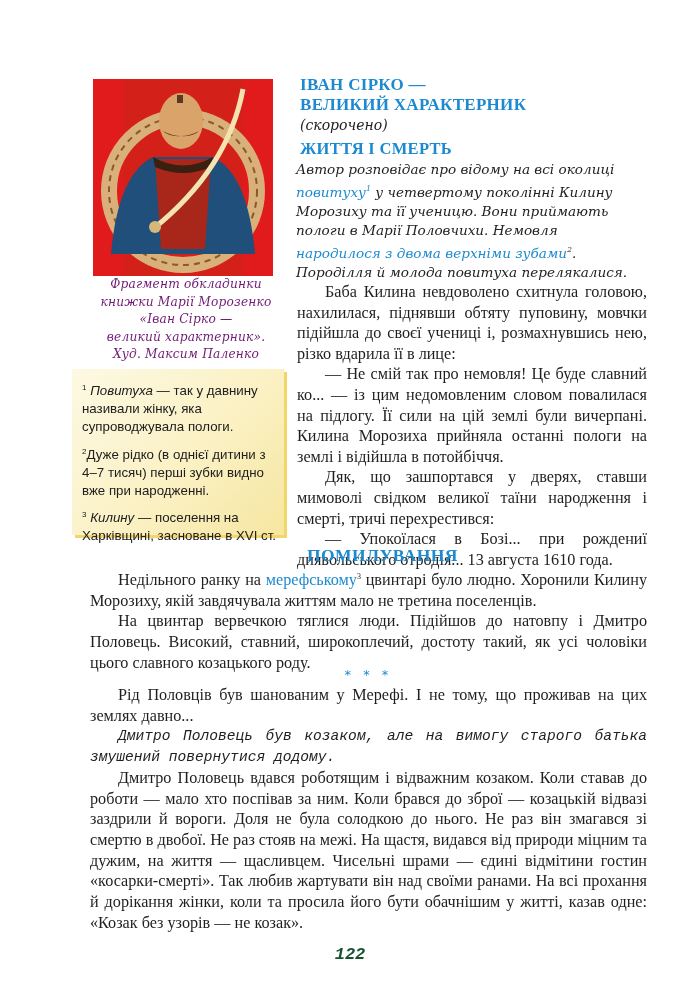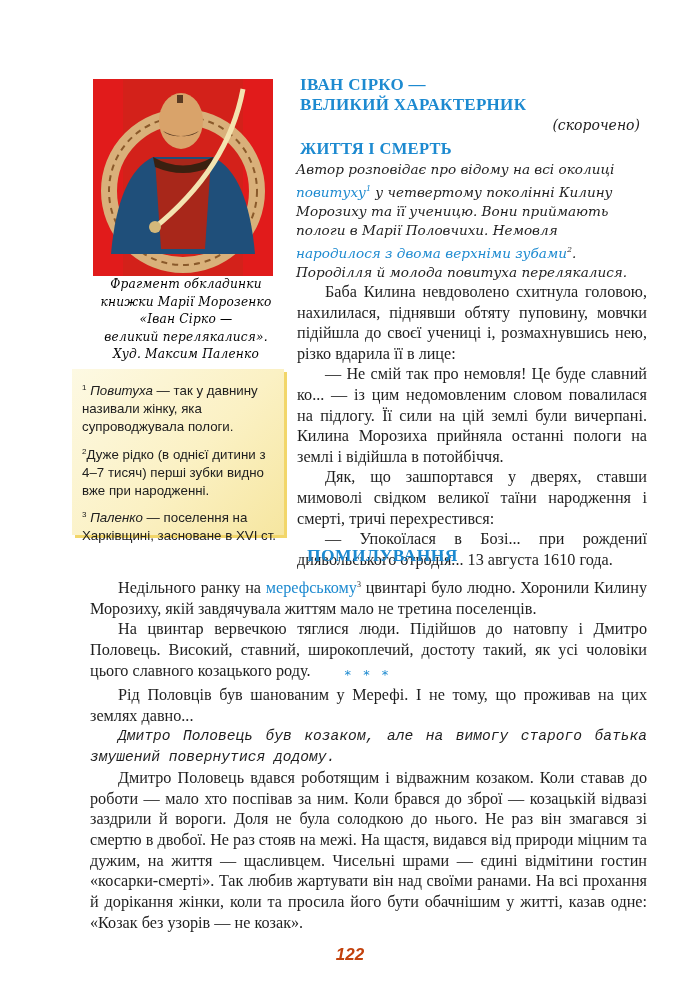--- a/index.html
+++ b/index.html
@@ -5,50 +5,50 @@
   html, body { margin:0; padding:0; background:#ffffff; }
   body { width:695px; height:983px; position:relative; overflow:hidden;
          font-family:"DejaVu Serif", serif; color:#1f1f1f; }
   .abs { position:absolute; }
 
   
   .portrait { left:93px; top:79px; width:180px; height:197px; background:#e11b1b; overflow:hidden; }
   .portrait svg { width:100%; height:100%; display:block; }
 
   .caption { left:82px; top:276px; width:208px; text-align:center;
-             font-family:"DejaVu Serif", serif; font-style:italic; font-size:12.2px; line-height:17.6px; color:#000000; letter-spacing:0.2px; }
+             font-family:"DejaVu Serif", serif; font-style:italic; font-size:12.2px; line-height:17.6px; color:#701a75; letter-spacing:0.2px; }
 
   .fnbox { left:72px; top:369px; width:212px; height:166px;
            background:linear-gradient(135deg,#fdf9e3 0%,#fbf1c4 55%,#f6e6a0 100%);
            box-shadow: 3px 3px 0 #f2d66a; }
   .fn { font-family:"Liberation Sans", sans-serif; font-size:13.3px; line-height:18.2px; color:#202020; margin:0 1px 6px 0; }
   .fn sup { font-size:8px; vertical-align:5px; }
   .fn i { font-style:italic; }
   .fnwrap { position:absolute; left:10px; top:10px; right:6px; }
 
   .title { left:300px; width:340px; text-align:left; color:#1d8ad0; font-weight:bold;
            font-family:"Liberation Serif", serif; font-size:17px; letter-spacing:0.3px; }
-  .sub { left:300px; width:340px; text-align:right; font-style:italic; font-family:"DejaVu Serif", serif; font-size:14px; color:#222; }
+  .sub { left:300px; width:340px; text-align:left; font-style:italic; font-family:"DejaVu Serif", serif; font-size:14px; color:#222; }
 
   .intro { left:296px; top:160px; width:350px; font-family:"DejaVu Serif", serif; font-style:italic;
            font-size:13.6px; line-height:19px; color:#222; }
   .link { color:#1d8ad0; }
   sup.s { font-size:8px; vertical-align:6px; }
 
   .col { left:297px; width:350px; font-family:"Liberation Serif", serif; font-size:16.2px; line-height:20.6px; text-align:justify; color:#1f1f1f; }
   .col p, .full p { margin:0; }
   .ind { text-indent:28px; }
 
   .h2 { color:#1d8ad0; font-weight:bold; font-family:"Liberation Serif", serif; font-size:17.5px; letter-spacing:0.4px; }
 
   .full { left:90px; width:557px; font-family:"Liberation Serif", serif; font-size:16.2px; line-height:20.7px; text-align:justify; color:#1f1f1f; }
   .stars { left:90px; width:557px; text-align:center; color:#1d8ad0; font-size:13px; letter-spacing:4px; font-family:"DejaVu Sans", sans-serif; }
   .it { font-style:italic; font-family:Liberation Mono, monospace; font-size:14.6px; }
 
-  .pagenum { left:300px; top:945px; width:100px; text-align:center; font-style:italic; font-weight:bold; font-family:Liberation Sans, sans-serif; font-size:17px; color:#c2410c; }
+  .pagenum { left:300px; top:945px; width:100px; text-align:center; font-style:italic; font-weight:bold; font-family:Liberation Mono, monospace; font-size:17px; color:#14532d; }
 </style>
 </head>
 <body>
 
 <div class="abs portrait">
   <svg viewBox="0 0 180 197">
     <rect width="180" height="197" fill="#e11b1b"></rect>
     <rect x="30" y="0" width="120" height="197" fill="#c9271b" opacity="0.6"></rect>
 
     <circle cx="90" cy="112" r="74" fill="none" stroke="#d9b07a" stroke-width="16"></circle>
@@ -64,49 +64,49 @@
 
     <path d="M150 10 Q135 90 60 150" fill="none" stroke="#f3e3b0" stroke-width="5"></path>
     <circle cx="62" cy="148" r="6" fill="#d4b87a"></circle>
   </svg>
 </div>
 
 <div class="abs caption">
   <div>Фрагмент обкладинки</div>
   <div>книжки Марії Морозенко</div>
   <div>«Іван Сірко —</div>
-  <div>великий перелякалися».</div>
+  <div>великий характерник».</div>
   <div>Худ. Максим Паленко</div>
 </div>
 
 <div class="abs fnbox">
   <div class="fnwrap">
     <p class="fn"><sup>1</sup> <i>Повитуха</i><span> — </span><span> так у давнину називали жінку, яка супроводжувала пологи.</span></p>
     <p class="fn"><sup>2</sup><span>Дуже рідко (в однієї дитини з 4–7 тисяч) перші зубки видно вже при народженні.</span></p>
-    <p class="fn"><sup>3</sup> <i>Паленко</i><span> — </span><span> поселення на Харківщині, засноване в XVI ст.</span></p>
+    <p class="fn"><sup>3</sup> <i>Килину</i><span> — </span><span> поселення на Харківщині, засноване в XVI ст.</span></p>
   </div>
 </div>
 
 <div class="abs title" style="top:75px;">ІВАН СІРКО —</div>
 <div class="abs title" style="top:95px;">ВЕЛИКИЙ ХАРАКТЕРНИК</div>
 <div class="abs sub" style="top:117px;">(скорочено)</div>
 <div class="abs title" style="top:139px; font-size:16.5px;">ЖИТТЯ І СМЕРТЬ</div>
 
 <div class="abs intro"><span>Автор розповідає про відому на всі околиці </span><span class="link">повитуху</span><sup class="s link">1</sup><span> у четвертому поколінні Килину Морозиху та її ученицю. Вони приймають пологи в Марії Половчихи. Немовля </span><span class="link">народилося з двома верхніми зубами</span><sup class="s">2</sup><span>. Породілля й молода повитуха перелякалися.</span></div>
 
 <div class="abs col" style="top:282px;">
   <p class="ind">Баба Килина невдоволено схитнула головою, нахилилася, піднявши обтяту пуповину, мовчки підійшла до своєї учениці і, розмахнувшись нею, різко вдарила її в лице:</p>
   <p class="ind">— Не смій так про немовля! Це буде славний ко... — із цим недомовленим словом повалилася на підлогу. Її сили на цій землі були вичерпані. Килина Морозиха прийняла останні пологи на землі і відійшла в потойбіччя.</p>
   <p class="ind">Дяк, що зашпортався у дверях, ставши мимоволі свідком великої таїни народження і смерті, тричі перехрестився:</p>
   <p class="ind">— Упокоїлася в Бозі... при рождениї диявольського отродія... 13 августа 1610 года.</p>
 </div>
 
 <div class="abs h2" style="left:307px; top:545px;">ПОМИЛУВАННЯ</div>
 
-<div class="abs full" style="top:567px;margin-top:8px;">
+<div class="abs full" style="top:567px;">
   <p class="ind"><span>Недільного ранку на </span><span class="link">мерефському</span><sup class="s">3</sup><span> цвинтарі було людно. Хоронили Килину Морозиху, якій завдячувала життям мало не третина поселенців.</span></p>
   <p class="ind">На цвинтар вервечкою тяглися люди. Підійшов до натовпу і Дмитро Половець. Високий, ставний, широкоплечий, достоту такий, як усі чоловіки цього славного козацького роду.</p>
 </div>
 
 <div class="abs stars" style="top:667px;">* * *</div>
 
 <div class="abs full" style="top:685px;">
   <p class="ind">Рід Половців був шанованим у Мерефі. І не тому, що проживав на цих землях давно...</p>
   <p class="ind it">Дмитро Половець був козаком, але на вимогу старого батька змушений повернутися додому.</p>
   <p class="ind">Дмитро Половець вдався роботящим і відважним козаком. Коли ставав до роботи — мало хто поспівав за ним. Коли брався до зброї — козацькій відвазі заздрили й вороги. Доля не була солодкою до нього. Не раз він змагався зі смертю в двобої. Не раз стояв на межі. На щастя, видався від природи міцним та дужим, на життя — щасливцем. Чисельні шрами — єдині відмітини гостин «косарки-смерті». Так любив жартувати він над своїми ранами. На всі прохання й дорікання жінки, коли та просила його бути обачнішим у житті, казав одне: «Козак без узорів — не козак».</p>

